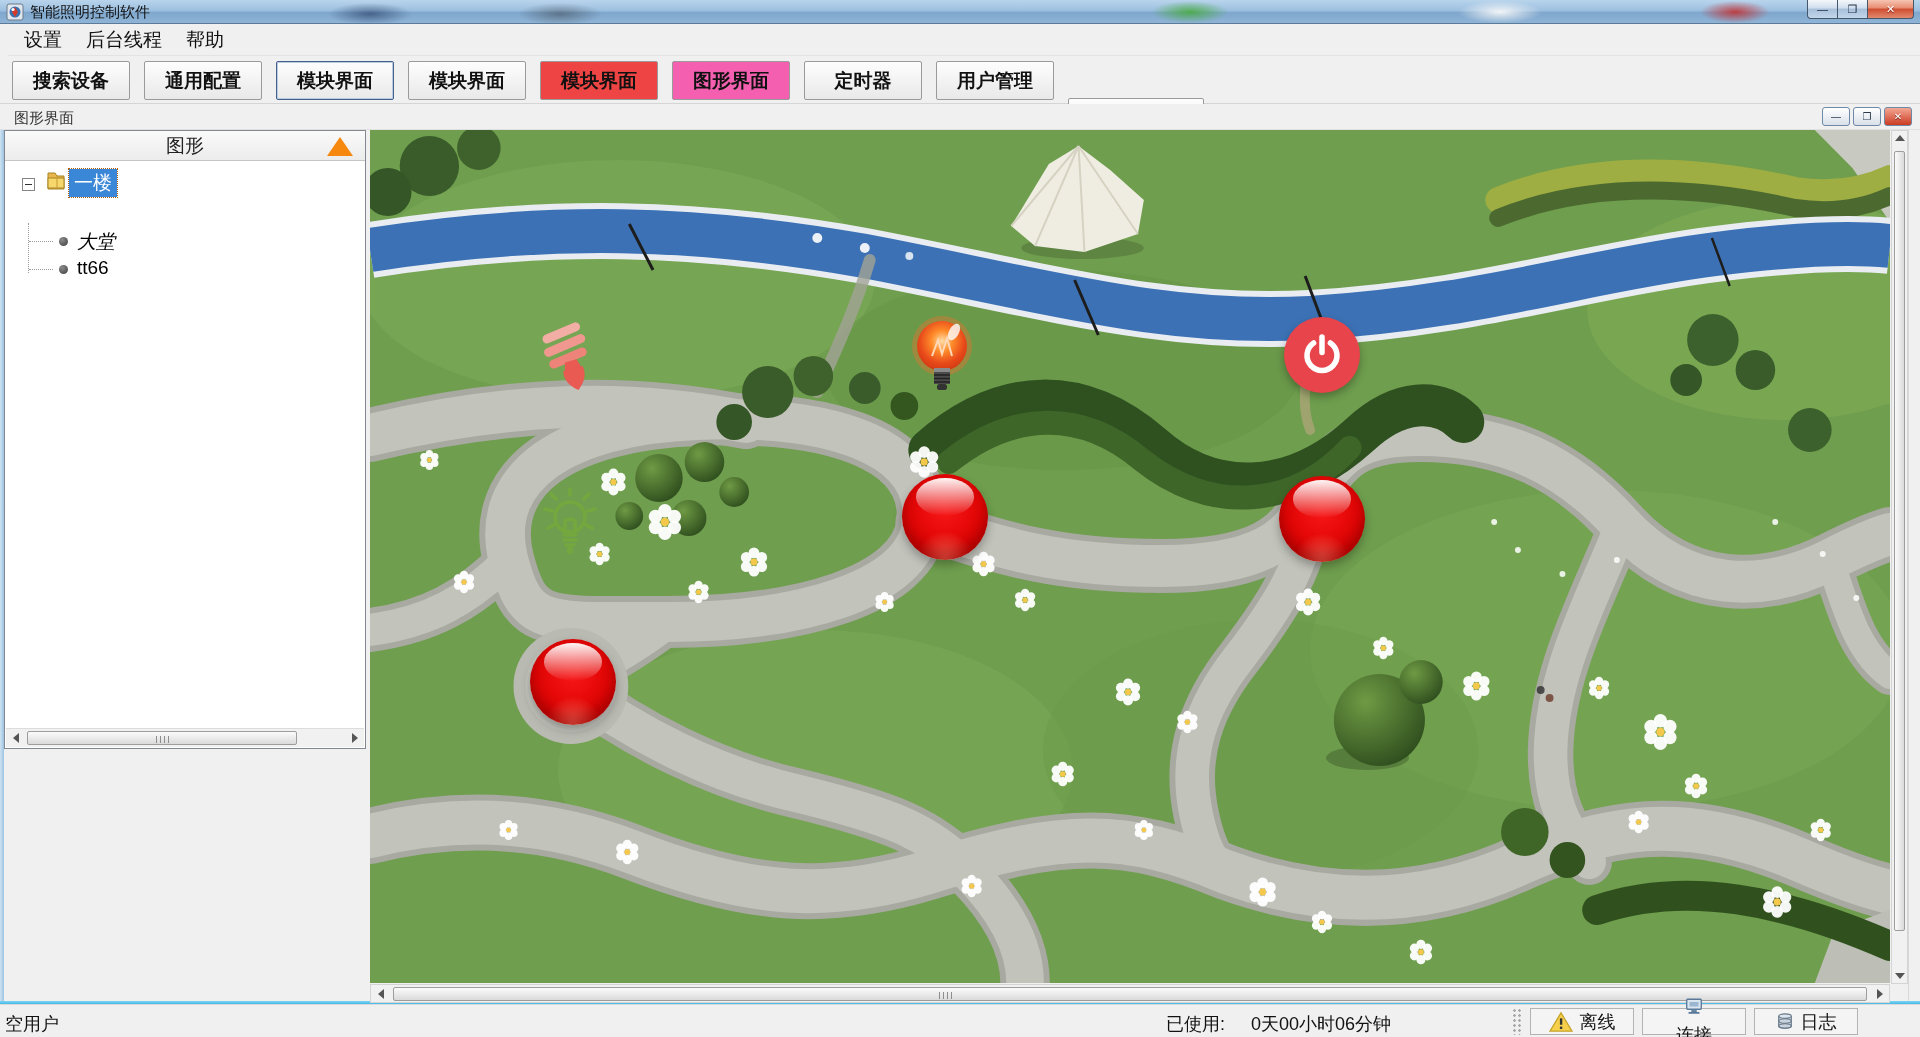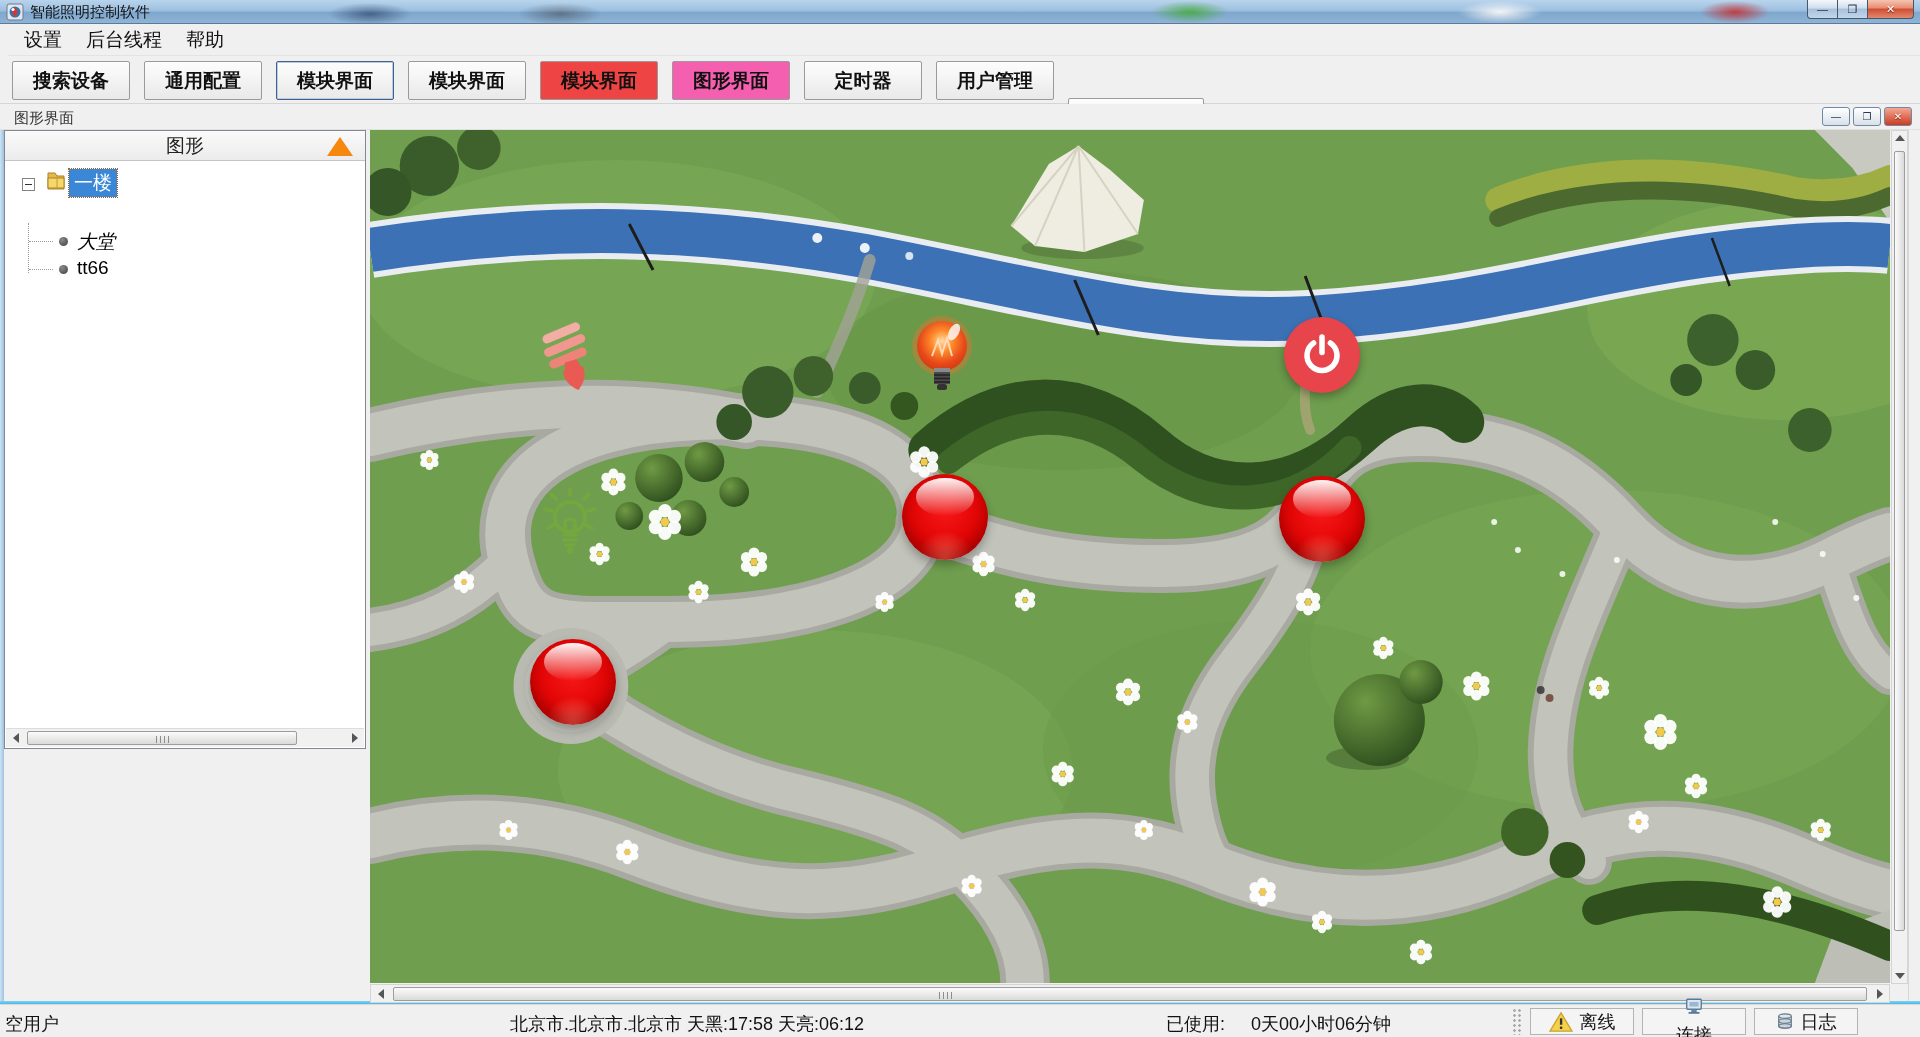--- a/index.html
+++ b/index.html
@@ -441,21 +441,20 @@
     </div>
   </div>
   <div class="vscroll">
     <div class="tri-u"></div>
     <div class="vthumb"></div>
     <div class="tri-d"></div>
   </div>
 
   <div class="statusbar">
     <span class="sb-user">空用户</span>
-    <span class="sb-center">北京市.北京市.北京市 天黑:17:58 天亮:06:12</span>
     <span class="sb-usage">
       <span>已使用:</span><span class="val">0天00小时06分钟</span>
     </span>
     <div class="sb-sep"></div>
     <div class="sb-panel" style="left:1530px;">
       <svg width="24" height="22" viewBox="0 0 26 24">
         <path d="M13 2 L25 22 H1 Z" fill="#f7d04b" stroke="#c8a52e" stroke-width="1.5"></path>
         <rect x="11.8" y="8" width="2.6" height="7" fill="#333"></rect>
           <rect x="11.8" y="17" width="2.6" height="2.6" fill="#333"></rect>
       </svg>

